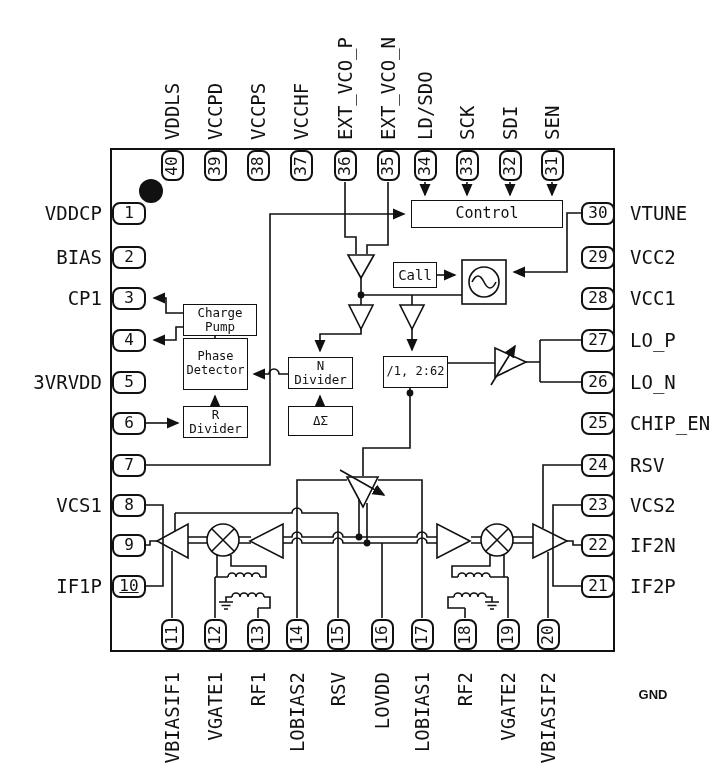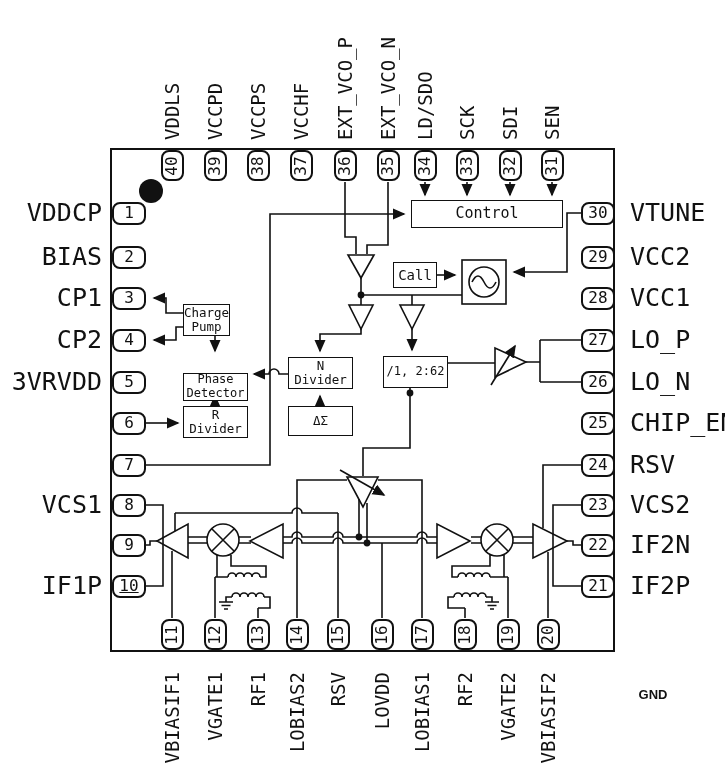--- a/index.html
+++ b/index.html
@@ -7,21 +7,21 @@
           font-family:"DejaVu Sans Mono",monospace;color:#111;overflow:hidden;}
   .chip{position:absolute;left:110px;top:148px;width:505px;height:504px;
         border:2.5px solid #111;box-sizing:border-box;background:#fff;}
   svg.wires{position:absolute;left:0;top:0;}
   .pin{position:absolute;border:2px solid #111;border-radius:8px;background:#fff;
        box-sizing:border-box;display:flex;align-items:center;justify-content:center;
        font-size:16px;line-height:1;color:#111;}
   .pin.h{width:34px;height:23px;}
   .pin.v{width:23px;height:31px;}
   .rot{transform:rotate(-90deg);white-space:nowrap;}
-  .lbl{position:absolute;font-size:25px;height:22px;line-height:22px;white-space:nowrap;}
+  .lbl{position:absolute;font-size:19px;height:22px;line-height:22px;white-space:nowrap;}
   .lbl.left{left:0;width:102px;text-align:right;}
   .lbl.right{left:630px;text-align:left;}
   .vlab{position:absolute;white-space:nowrap;font-size:19px;height:22px;line-height:22px;
         transform-origin:0 0;}
   .vlab.top{transform:rotate(-90deg);}
   .vlab.bottom{transform:rotate(-90deg) translateX(-100%);}
   .block{position:absolute;border:1.8px solid #111;background:#fff;box-sizing:border-box;
          display:flex;flex-direction:column;align-items:center;justify-content:center;
          text-align:center;line-height:1.15;font-size:12.5px;color:#111;}
   .dot1{position:absolute;left:139px;top:179px;width:24px;height:24px;border-radius:50%;
@@ -149,25 +149,25 @@
   </svg>
 
   <div class="dot1"></div>
 
   <div class="block" style="left:411px;top:200px;width:152px;height:28px;font-size:15px;">
     <span>Control</span>
   </div>
   <div class="block" style="left:393px;top:262px;width:44px;height:26px;font-size:14px;">
     <span>Call</span>
   </div>
-  <div class="block" style="left:183px;top:304px;width:47px;height:32px;">
+  <div class="block" style="left:183px;top:304px;width:74px;height:32px;">
     <span>Charge</span>
     <span>Pump</span>
   </div>
-  <div class="block" style="left:183px;top:373px;width:65px;height:28px;font-size:12px;">
+  <div class="block" style="left:183px;top:338px;width:65px;height:52px;font-size:12px;">
     <span>Phase</span>
     <span>Detector</span>
   </div>
   <div class="block" style="left:183px;top:406px;width:65px;height:32px;">
     <span>R</span>
     <span>Divider</span>
   </div>
   <div class="block" style="left:288px;top:357px;width:65px;height:32px;">
     <span>N</span>
     <span>Divider</span>
@@ -269,21 +269,20 @@
       <span>2</span>
     </div>
     <div class="lbl left" style="top: 246px;">BIAS</div>
     <div class="pin h" style="left: 112px; top: 286.5px;">
       <span>3</span>
     </div>
     <div class="lbl left" style="top: 287px;">CP1</div>
     <div class="pin h" style="left: 112px; top: 328.5px;">
       <span>4</span>
     </div>
-    <div class="lbl left" style="top: 329px;">CP2</div>
     <div class="pin h" style="left: 112px; top: 370.5px;">
       <span>5</span>
     </div>
     <div class="lbl left" style="top: 371px;">3VRVDD</div>
     <div class="pin h" style="left: 112px; top: 411.5px;">
       <span>6</span>
     </div>
     <div class="pin h" style="left: 112px; top: 453.5px;">
       <span>7</span>
     </div>

